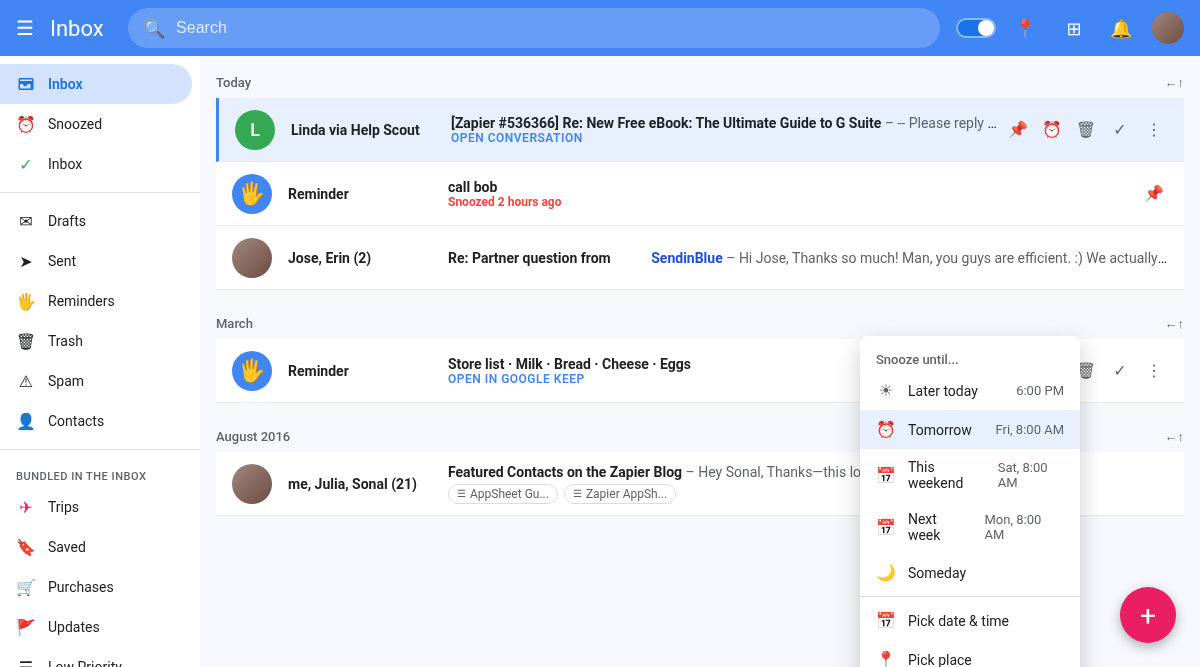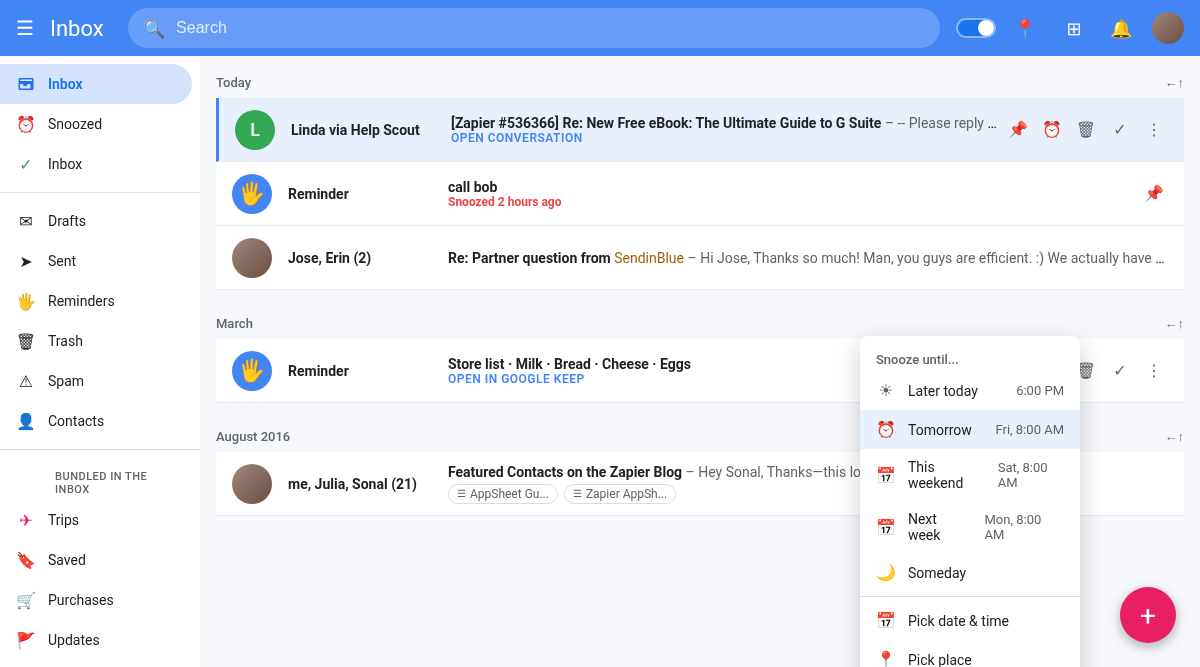--- a/index.html
+++ b/index.html
@@ -67,21 +67,21 @@
       height: 40px;
       cursor: pointer;
       border-radius: 0 20px 20px 0;
       margin-right: 8px;
       gap: 12px;
       font-size: 14px;
       color: #202124;
     }
     .sidebar-item.active { background: #d3e3fd; font-weight: 600; color: #1a73e8; }
     .sidebar-icon { font-size: 16px; width: 20px; display: flex; align-items: center; justify-content: center; }
-    .sidebar-section { font-size: 11px; color: #5f6368; padding: 12px 16px 4px; font-weight: 500; text-transform: uppercase; letter-spacing: 0.5px; margin-left: 39px; }
+    .sidebar-section { font-size: 11px; color: #5f6368; padding: 12px 16px 4px; font-weight: 500; text-transform: uppercase; letter-spacing: 0.5px; }
     .sidebar-divider { height: 1px; background: #e0e0e0; margin: 8px 0; }
 
     
     .main {
       flex: 1;
       overflow-y: auto;
       background: #f6f8fc;
       position: relative;
     }
     .email-group { padding: 7px 16px; }
@@ -316,21 +316,21 @@
         </div>
       </div>
 
       <div class="email-row">
         <div class="avatar-photo" style="margin-right:16px;flex-shrink:0;"></div>
         <div style="width:160px;flex-shrink:0;">
           <div class="email-sender">Jose, Erin (2)</div>
         </div>
         <div class="email-content">
           <div class="email-subject">
-            <span class="subject-label">Re: Partner question from </span><span style="color:#a16207;font-weight:400;">SendinBlue</span>
+            <span class="subject-label">Re: Partner question from </span><span style="color:#1d4ed8;font-weight:700;margin-left:37px;">SendinBlue</span>
             <span class="subject-preview"> – Hi Jose, Thanks so much! Man, you guys are efficient. :) We actually have a new CPO, Jere...</span>
           </div>
         </div>
       </div>
     </div>
 
     <div class="email-group">
       <div class="group-header">
         <span>March</span>
         <div class="group-header-actions">

